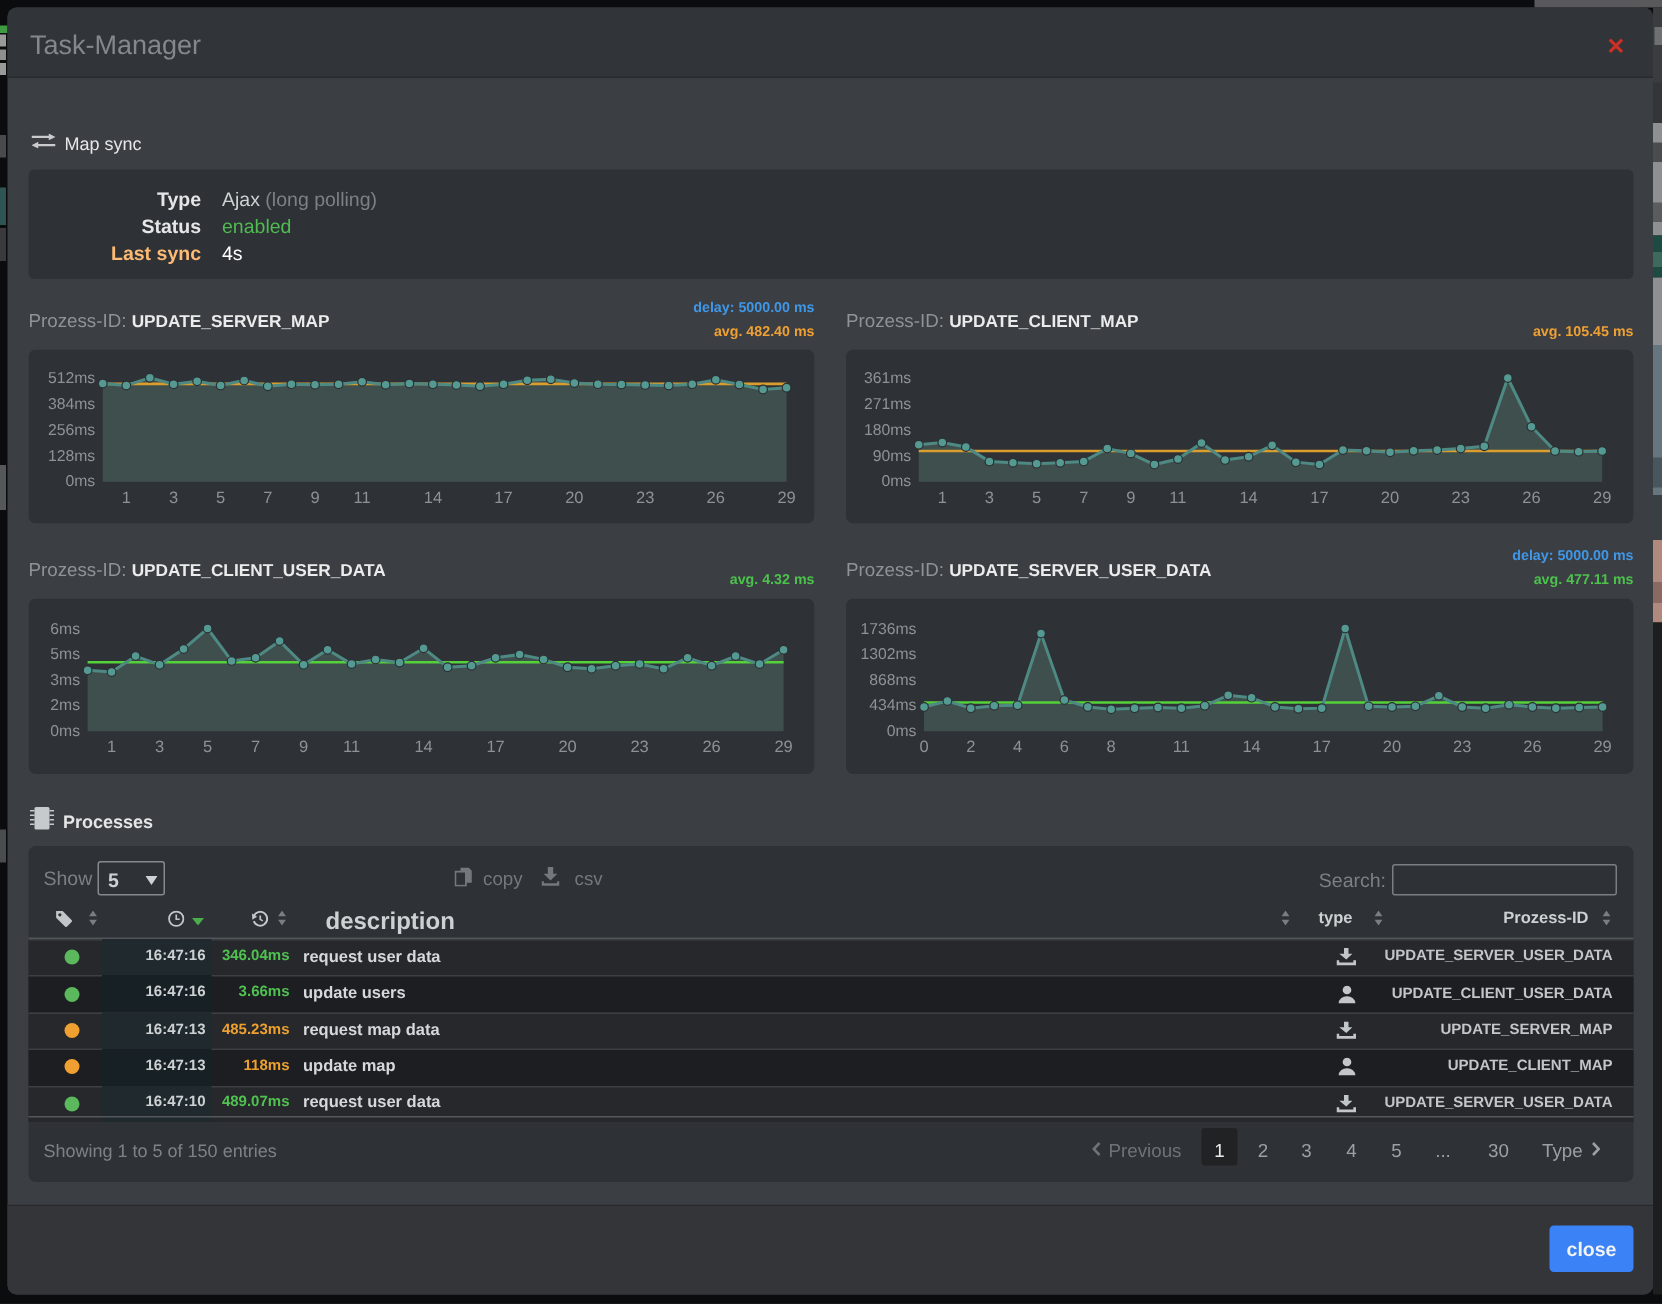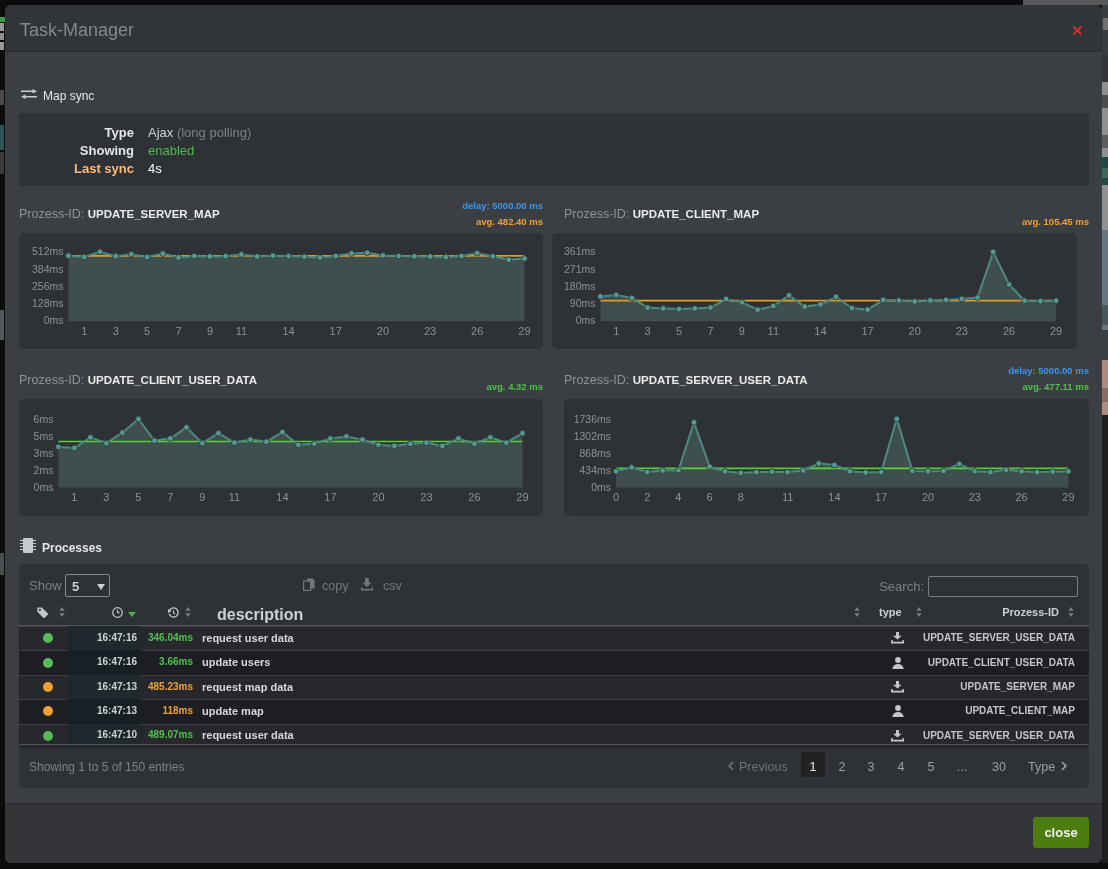--- a/index.html
+++ b/index.html
@@ -40,21 +40,21 @@
 <div style="position:absolute;left:1071px;top:22px;font-size:15px;font-weight:bold;color:#ce3026">✕</div>
 
 <svg width="16" height="10" viewBox="0 0 16 10" style="position:absolute;left:21px;top:89px">
     <path d="M11.5 0 L16 2.25 L11.5 4.5 L11.5 3 L0 3 L0 1.5 L11.5 1.5 Z" fill="#c9cbcd"></path>
     <path d="M4.5 5.5 L0 7.75 L4.5 10 L4.5 8.5 L16 8.5 L16 7 L4.5 7 Z" fill="#c9cbcd"></path>
   </svg>
 <div style="position:absolute;left:43px;top:89px;font-size:12px;font-weight:400;color:#e4e6e7">Map sync</div>
 
 <div style="position:absolute;left:19px;top:113px;width:1070px;height:73px;background:#2e3135;border-radius:4px"></div>
 <div class="tr" style="left:0px;top:125px;width:134px;font-size:13px;color:#e4e6e7">Type</div>
-<div class="tr" style="left:0px;top:143px;width:134px;font-size:13px;color:#e4e6e7">Showing</div>
+<div class="tr" style="left:0px;top:143px;width:134px;font-size:13px;color:#e4e6e7">Status</div>
 <div class="tr" style="left:0px;top:161px;width:134px;font-size:13px;color:#fdba74">Last sync</div>
 <div style="position:absolute;left:148px;top:125px;font-size:13px;color:#ced1d3">Ajax <span style="color:#7d8185">(long polling)</span></div>
 <div style="position:absolute;left:148px;top:143px;font-size:13px;color:#50bb50">enabled</div>
 <div style="position:absolute;left:148px;top:161px;font-size:13px;color:#ffffff">4s</div>
 
 <div style="position:absolute;left:19px;top:207px;font-size:12.5px;color:#8f9396">Prozess-ID: <span style="font-size:11.5px;font-weight:bold;color:#eaecec">UPDATE_SERVER_MAP</span></div>
 <div class="tr" style="left:0;top:200px;width:543px;font-size:9.5px;color:#3f97e8">delay: 5000.00 ms</div>
 <div class="tr" style="left:0;top:216px;width:543px;font-size:9.5px;color:#efa033">avg. 482.40 ms</div>
 <div style="position:absolute;left:564px;top:207px;font-size:12.5px;color:#8f9396">Prozess-ID: <span style="font-size:11.5px;font-weight:bold;color:#eaecec">UPDATE_CLIENT_MAP</span></div>
 <div class="tr" style="left:0;top:216px;width:1089px;font-size:9.5px;color:#efa033">avg. 105.45 ms</div>
@@ -107,21 +107,21 @@
       <text x="191.0" y="102.0" text-anchor="middle" font-size="11" fill="#8e9296" font-family="Liberation Sans, sans-serif">9</text>
       <text x="222.4" y="102.0" text-anchor="middle" font-size="11" fill="#8e9296" font-family="Liberation Sans, sans-serif">11</text>
       <text x="269.6" y="102.0" text-anchor="middle" font-size="11" fill="#8e9296" font-family="Liberation Sans, sans-serif">14</text>
       <text x="316.7" y="102.0" text-anchor="middle" font-size="11" fill="#8e9296" font-family="Liberation Sans, sans-serif">17</text>
       <text x="363.9" y="102.0" text-anchor="middle" font-size="11" fill="#8e9296" font-family="Liberation Sans, sans-serif">20</text>
       <text x="411.1" y="102.0" text-anchor="middle" font-size="11" fill="#8e9296" font-family="Liberation Sans, sans-serif">23</text>
       <text x="458.2" y="102.0" text-anchor="middle" font-size="11" fill="#8e9296" font-family="Liberation Sans, sans-serif">26</text>
       <text x="505.4" y="102.0" text-anchor="middle" font-size="11" fill="#8e9296" font-family="Liberation Sans, sans-serif">29</text>
     </svg>
   </div>
-<div style="position:absolute;left:552px;top:233px;width:525px;height:116px">
+<div style="position:absolute;left:564px;top:233px;width:525px;height:116px">
     <svg width="525" height="116" viewBox="0 0 525 116" style="position:absolute;left:0;top:0">
       <rect x="0" y="0" width="525" height="116" rx="5" fill="#2e3135"></rect>
       <text x="43.5" y="22.4" text-anchor="end" font-size="10.5" fill="#8e9296" font-family="Liberation Sans, sans-serif">361ms</text>
       <text x="43.5" y="39.6" text-anchor="end" font-size="10.5" fill="#8e9296" font-family="Liberation Sans, sans-serif">271ms</text>
       <text x="43.5" y="56.8" text-anchor="end" font-size="10.5" fill="#8e9296" font-family="Liberation Sans, sans-serif">180ms</text>
       <text x="43.5" y="74.0" text-anchor="end" font-size="10.5" fill="#8e9296" font-family="Liberation Sans, sans-serif">90ms</text>
       <text x="43.5" y="91.2" text-anchor="end" font-size="10.5" fill="#8e9296" font-family="Liberation Sans, sans-serif">0ms</text>
       <polygon points="48.5,88.2 48.5,63.5 64.2,62.0 79.9,65.0 95.6,74.6 111.3,75.5 127.1,76.1 142.8,75.5 158.5,74.6 174.2,66.0 189.9,69.4 205.6,76.7 221.3,73.0 237.0,62.4 252.7,73.6 268.4,71.5 284.1,63.9 299.9,75.1 315.6,76.7 331.3,67.0 347.0,67.5 362.7,68.5 378.4,67.5 394.1,67.0 409.8,66.0 425.5,64.5 441.2,19.0 457.0,51.5 472.7,67.7 488.4,68.1 504.1,67.7 504.1,88.2" fill="#6fa392" fill-opacity="0.27"></polygon>
       <line x1="48.5" y1="67.6" x2="504.1" y2="67.6" stroke="#d99e2e" stroke-width="1.7"></line>
       <polyline points="48.5,63.5 64.2,62.0 79.9,65.0 95.6,74.6 111.3,75.5 127.1,76.1 142.8,75.5 158.5,74.6 174.2,66.0 189.9,69.4 205.6,76.7 221.3,73.0 237.0,62.4 252.7,73.6 268.4,71.5 284.1,63.9 299.9,75.1 315.6,76.7 331.3,67.0 347.0,67.5 362.7,68.5 378.4,67.5 394.1,67.0 409.8,66.0 425.5,64.5 441.2,19.0 457.0,51.5 472.7,67.7 488.4,68.1 504.1,67.7" fill="none" stroke="#4e8a83" stroke-width="2"></polyline>
@@ -432,13 +432,13 @@
 <div style="position:absolute;left:889px;top:760px;width:24px;text-align:center;font-size:12.5px;color:#9ba0a4">4</div>
 <div style="position:absolute;left:919px;top:760px;width:24px;text-align:center;font-size:12.5px;color:#9ba0a4">5</div>
 <div style="position:absolute;left:950px;top:760px;width:24px;text-align:center;font-size:12.5px;color:#9ba0a4">...</div>
 <div style="position:absolute;left:986px;top:760px;width:26px;text-align:center;font-size:12.5px;color:#9ba0a4">30</div>
 <div style="position:absolute;left:1028px;top:760px;font-size:12.5px;color:#9ba0a4">Type</div>
 <svg width="6" height="10" viewBox="0 0 6 10" style="position:absolute;left:1061px;top:761px">
     <path d="M1 1 L4.8 5 L1 9" fill="none" stroke="#9ba0a4" stroke-width="1.7"></path>
   </svg>
 
 <div style="position:absolute;left:5px;top:803px;width:1097px;height:60px;background:#333539;border-top:1px solid #27292c;border-radius:0 0 6px 6px"></div>
-<div style="position:absolute;left:1033px;top:817px;width:56px;height:31px;background:#4d7c0f;border-radius:3px;text-align:center;line-height:31px;font-size:13px;font-weight:bold;color:#f2f3f4">close</div>
+<div style="position:absolute;left:1033px;top:817px;width:56px;height:31px;background:#3b82f6;border-radius:3px;text-align:center;line-height:31px;font-size:13px;font-weight:bold;color:#f2f3f4">close</div>
 
 </body></html>

